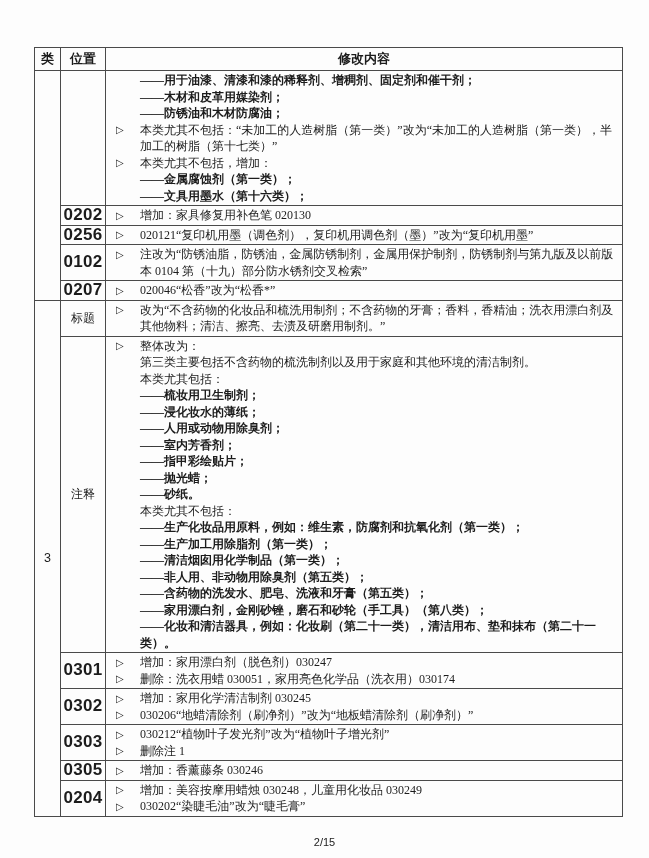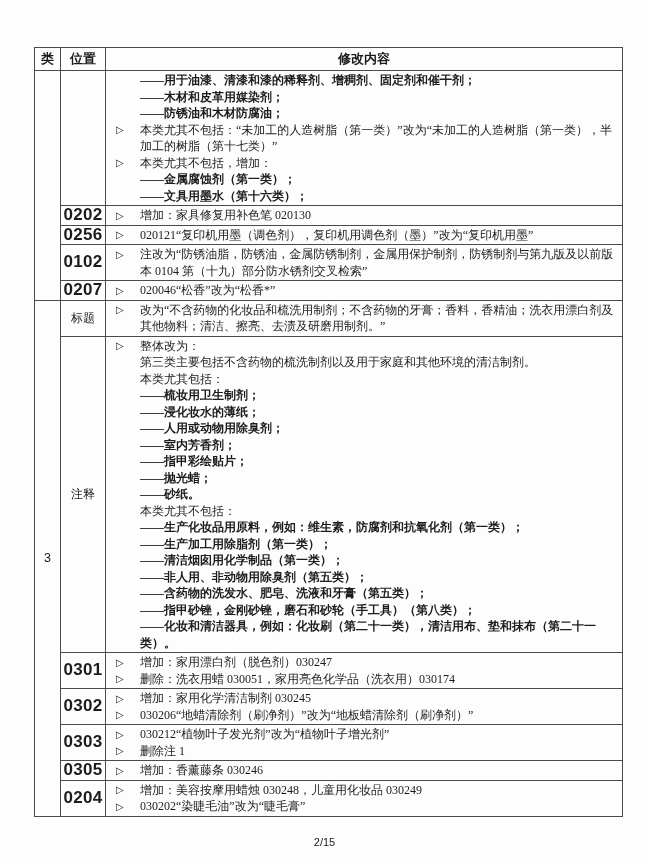--- a/index.html
+++ b/index.html
@@ -154,21 +154,21 @@
             <div class="line dash">——室内芳香剂；</div>
             <div class="line dash">——指甲彩绘贴片；</div>
             <div class="line dash">——抛光蜡；</div>
             <div class="line dash">——砂纸。</div>
             <div class="line plain">本类尤其不包括：</div>
             <div class="line dash">——生产化妆品用原料，例如：维生素，防腐剂和抗氧化剂（第一类）；</div>
             <div class="line dash">——生产加工用除脂剂（第一类）；</div>
             <div class="line dash">——清洁烟囱用化学制品（第一类）；</div>
             <div class="line dash">——非人用、非动物用除臭剂（第五类）；</div>
             <div class="line dash">——含药物的洗发水、肥皂、洗液和牙膏（第五类）；</div>
-            <div class="line dash">——指甲砂锉，金刚砂锉，磨石和砂轮（手工具）（第八类）；</div>
+            <div class="line dash">——家用漂白剂，金刚砂锉，磨石和砂轮（手工具）（第八类）；</div>
             <div class="line dash">——化妆和清洁器具，例如：化妆刷（第二十一类），清洁用布、垫和抹布（第二十一类）。</div>
           </td>
         </tr>
         <tr>
           <td class="col-pos num">0301</td>
           <td class="col-content">
             <div class="line bullet"><span class="marker">▷</span>增加：家用漂白剂（脱色剂）030247</div>
             <div class="line bullet"><span class="marker">▷</span>删除：洗衣用蜡 030051，家用亮色化学品（洗衣用）030174</div>
           </td>
         </tr>

